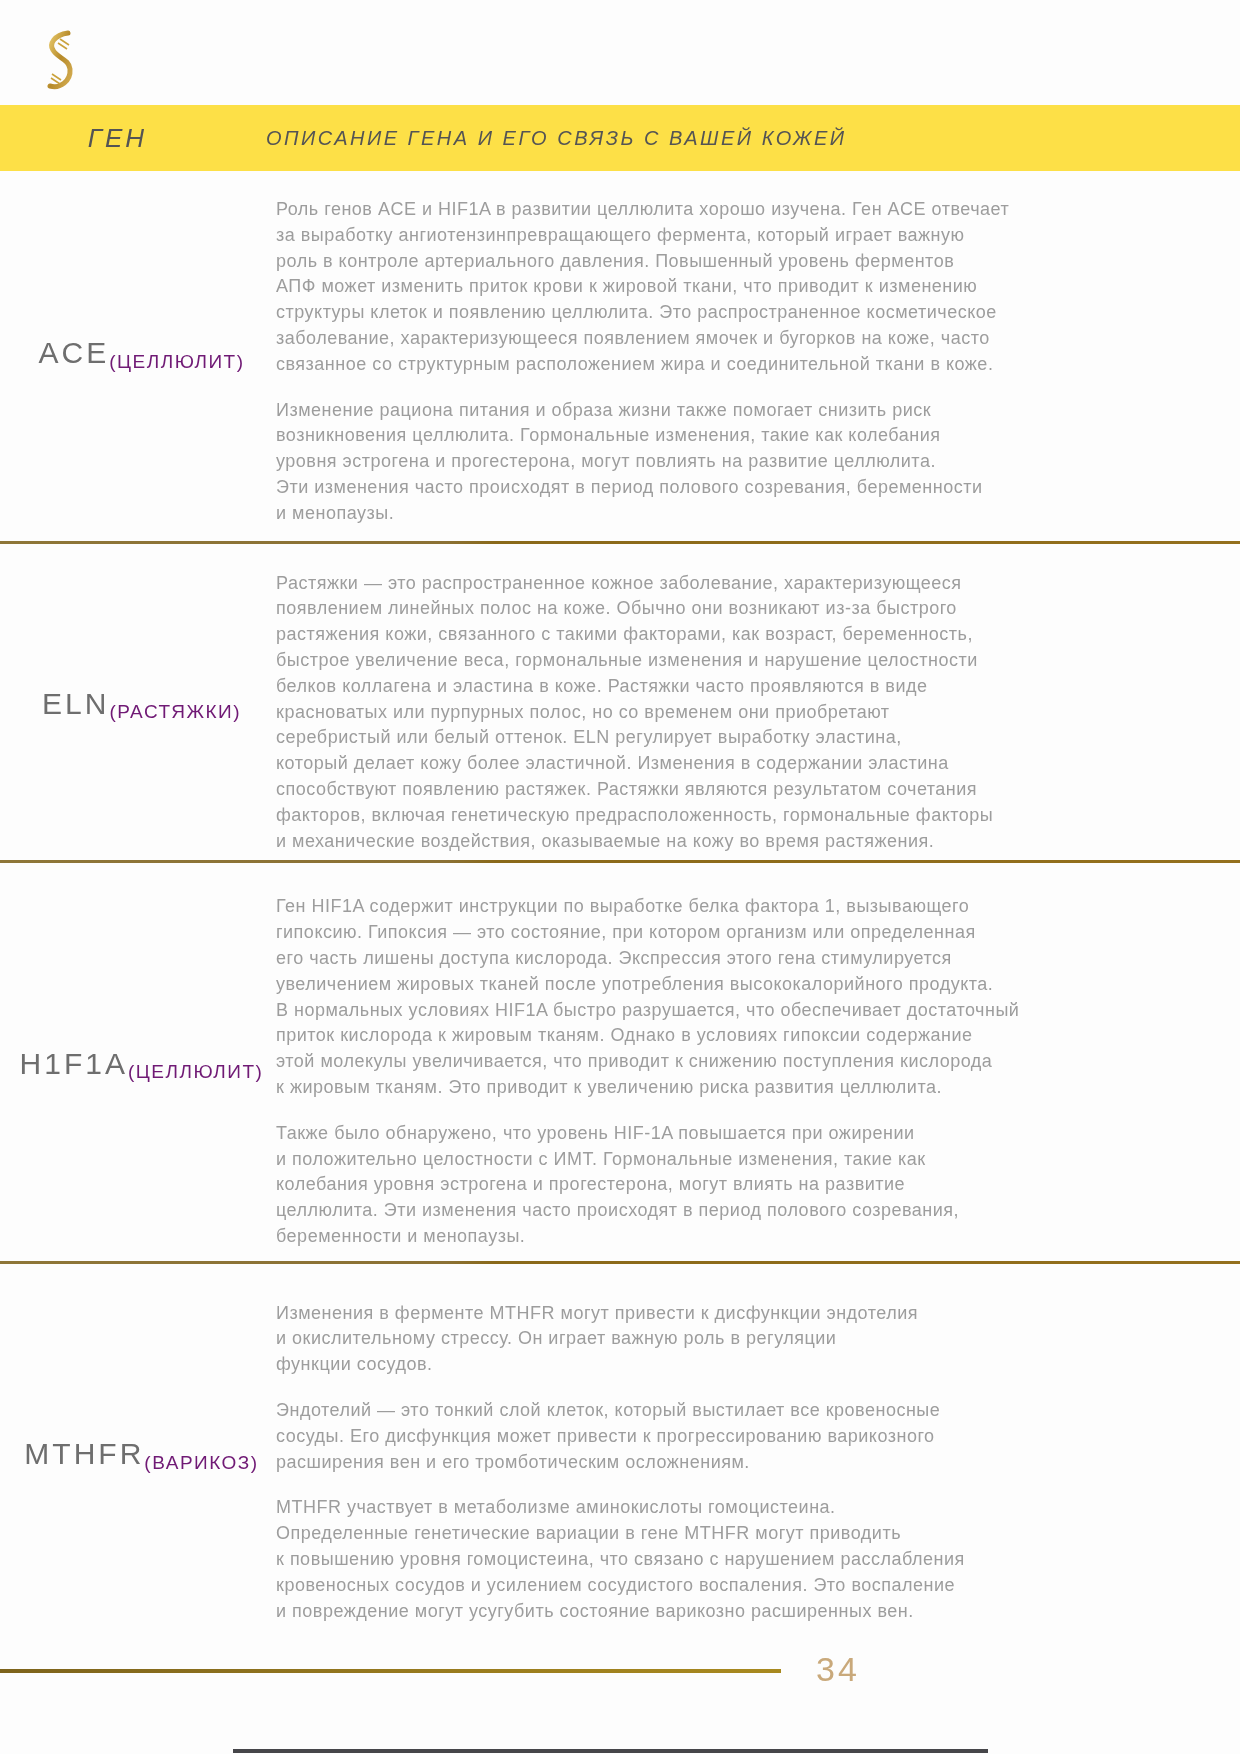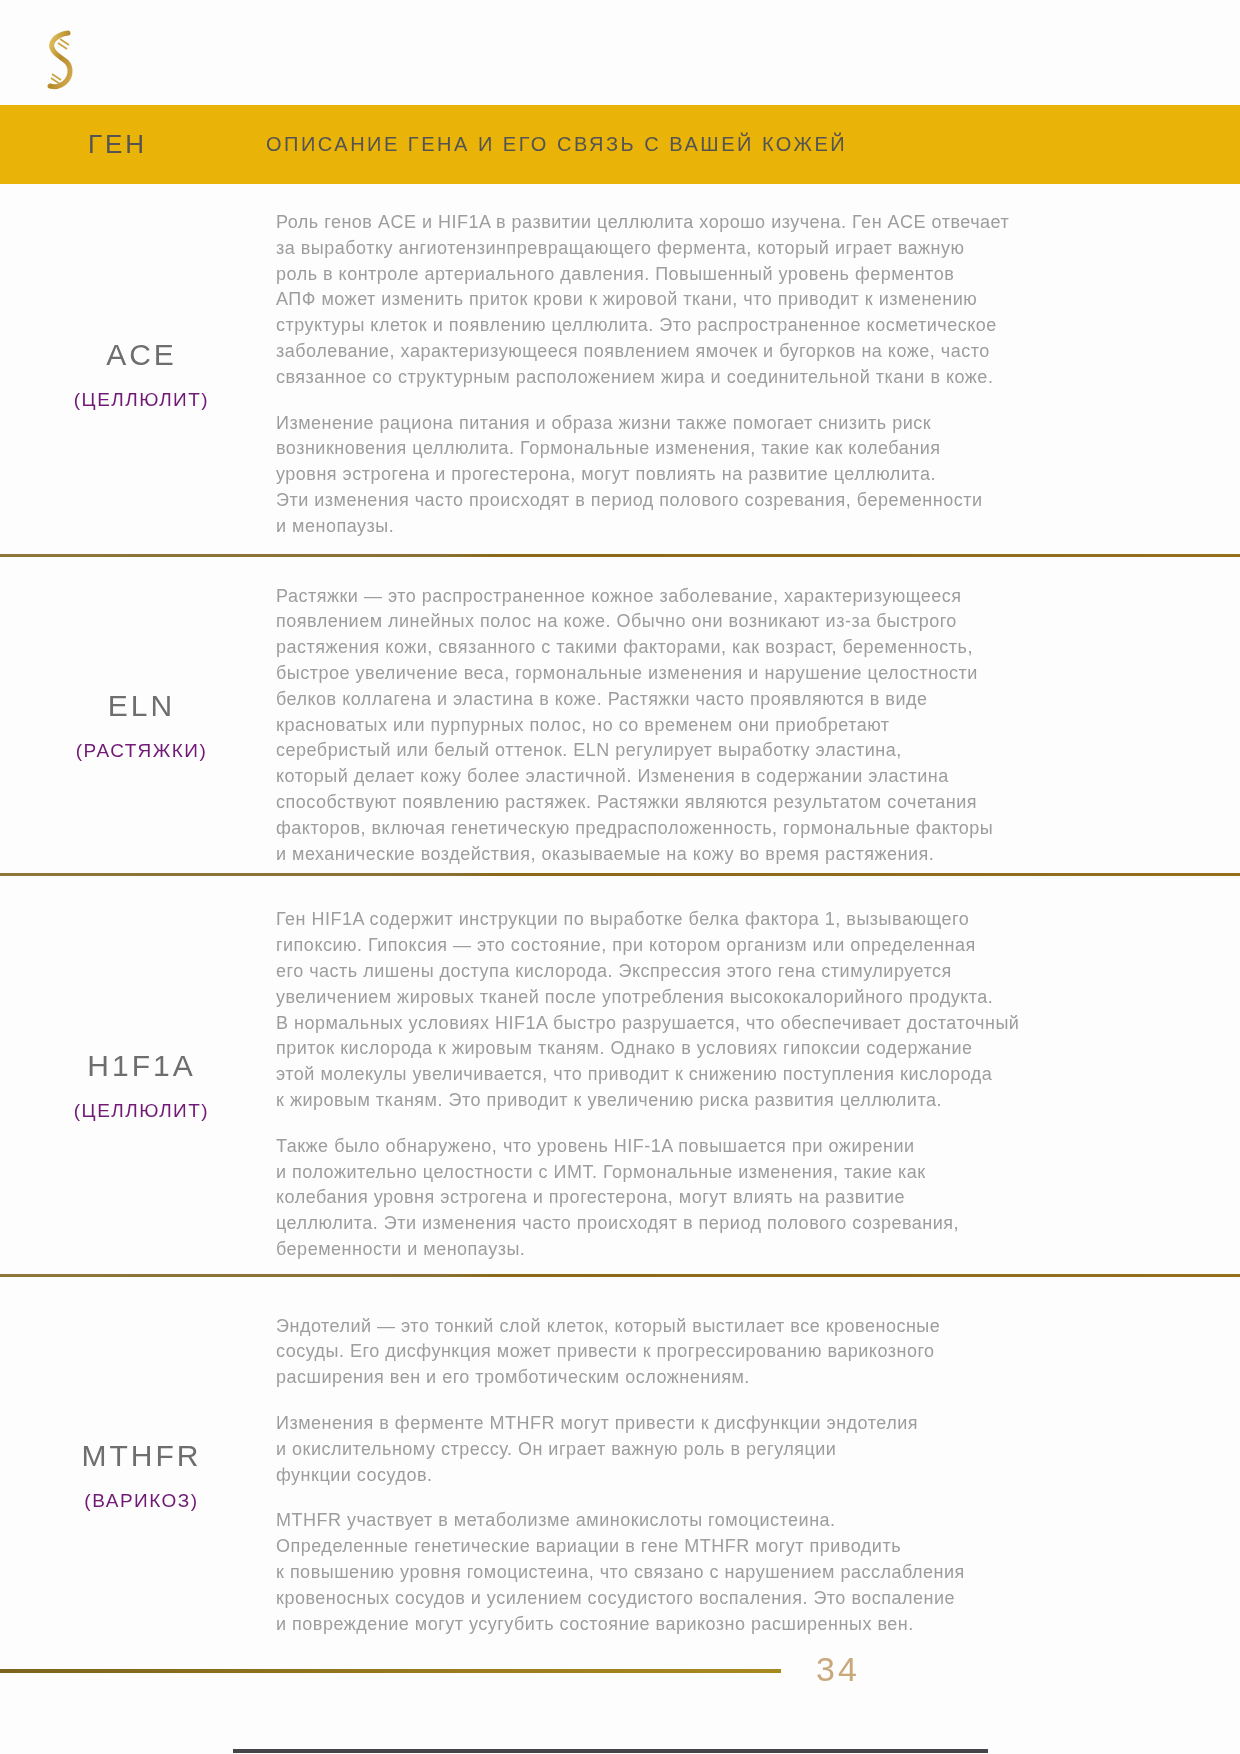--- a/index.html
+++ b/index.html
@@ -5,43 +5,43 @@
   * { margin:0; padding:0; box-sizing:border-box; }
   html,body { background:#ffffff; }
   .page {
     position:relative; width:1240px; height:1754px; margin:0 auto;
     background:#fdfdfd; overflow:hidden;
     font-family:"Liberation Sans", sans-serif;
   }
   .logo { position:absolute; left:44px; top:30px; width:34px; height:64px; }
   .table { position:absolute; top:105px; left:0; width:1240px; }
   .header-band {
-    width:1240px; height:79px; background:#eab308;
-    display:flex; align-items:center;
+    width:1240px; height:66px; background:#fde047;
+    display:flex; align-items:center;font-style:italic;
   }
   .header-gene {
     width:235px; flex:none; text-align:center;
     font-size:26px; letter-spacing:3px; color:#545454; font-weight:300;
   }
   .header-desc {
     margin-left:31px;
     font-size:20px; letter-spacing:2.5px; color:#545454; font-weight:300;
   }
   .row { display:flex; }
   .row-1 { padding:26px 0 14px; }
   .row-2 { padding:27px 0 6px; }
   .row-3 { padding:31px 0 11px; }
   .row-4 { padding:37px 0 20px; }
   .divider {
     height:3px; width:1240px;
     background:linear-gradient(to right,#8e7638 0%,#8b7134 36%,#8a6919 40%,#94701d 100%);
   }
   .gene-cell {
     width:235px; flex:none;
-    display:flex; flex-direction:column; justify-content:center; align-items:center;
+    display:flex; flex-direction:row; justify-content:center; align-items:center;
     text-align:left;
     padding-left:48px;
   }
   .gene-name {
     font-size:30px; letter-spacing:3px; color:#6e6e6e; font-weight:300;
     margin-bottom:17px;
   }
   .gene-cond {
     font-size:19px; letter-spacing:1.5px; color:#701a75; font-weight:400;
   }
@@ -163,26 +163,26 @@
     </div>
 
     <div class="divider"></div>
 
     <div class="row row-4">
       <div class="gene-cell">
         <div class="gene-name">MTHFR</div>
         <div class="gene-cond">(ВАРИКОЗ)</div>
       </div>
       <div class="desc-cell">
+        <div class="para">Изменения в ферменте MTHFR могут привести к дисфункции эндотелия
+и окислительному стрессу. Он играет важную роль в регуляции
+функции сосудов.</div>
         <div class="para">Эндотелий — это тонкий слой клеток, который выстилает все кровеносные
 сосуды. Его дисфункция может привести к прогрессированию варикозного
 расширения вен и его тромботическим осложнениям.</div>
-        <div class="para">Изменения в ферменте MTHFR могут привести к дисфункции эндотелия
-и окислительному стрессу. Он играет важную роль в регуляции
-функции сосудов.</div>
         <div class="para">MTHFR участвует в метаболизме аминокислоты гомоцистеина.
 Определенные генетические вариации в гене MTHFR могут приводить
 к повышению уровня гомоцистеина, что связано с нарушением расслабления
 кровеносных сосудов и усилением сосудистого воспаления. Это воспаление
 и повреждение могут усугубить состояние варикозно расширенных вен.</div>
       </div>
     </div>
 
   </div>
 

